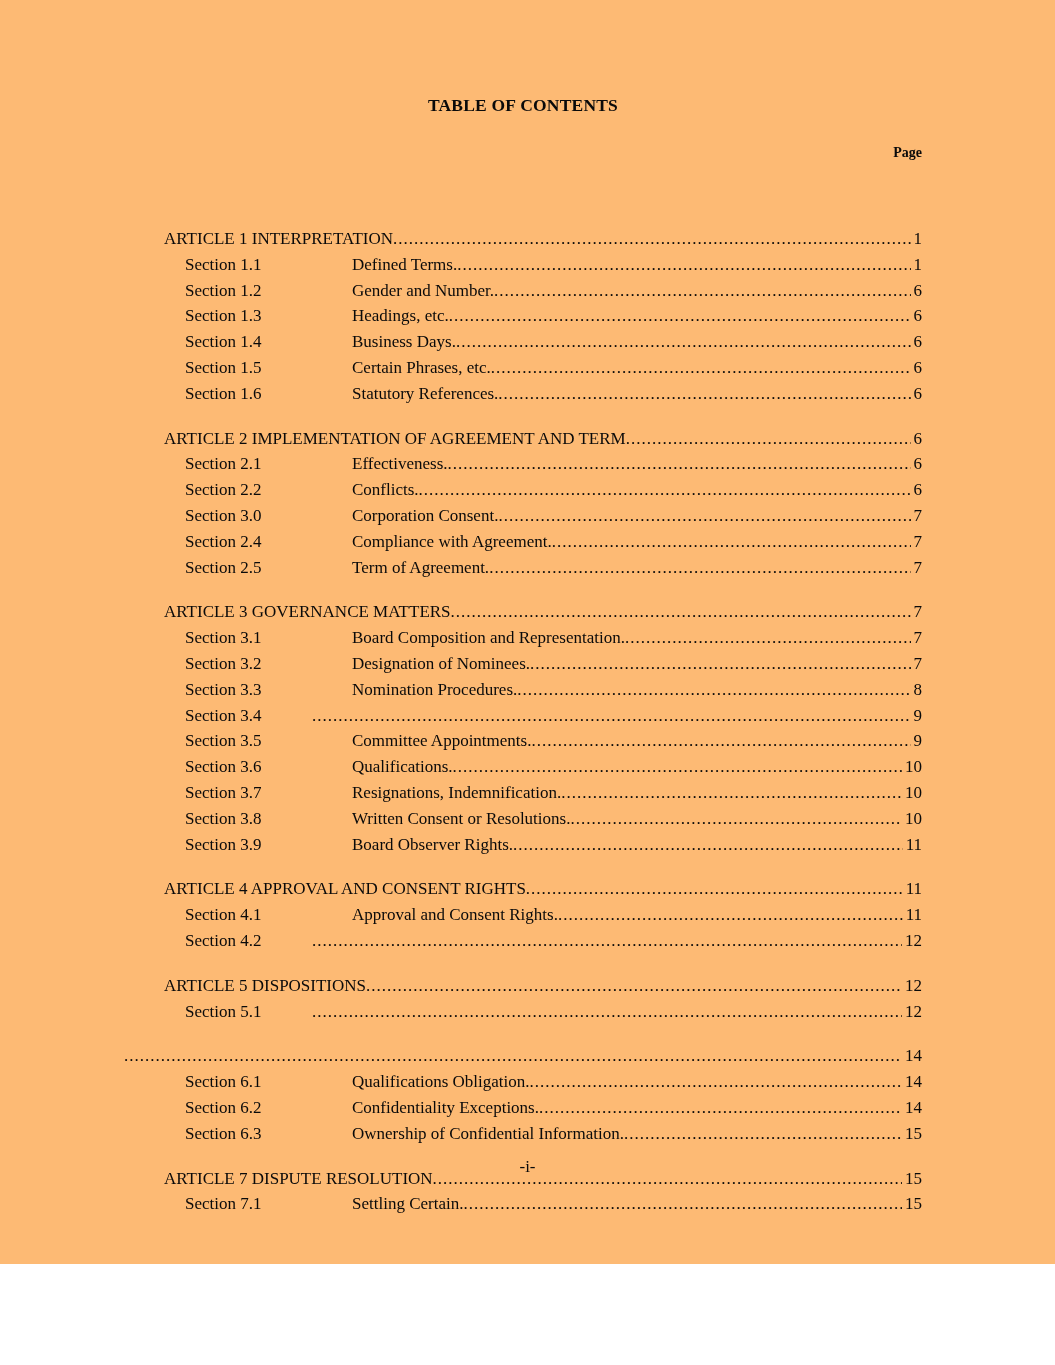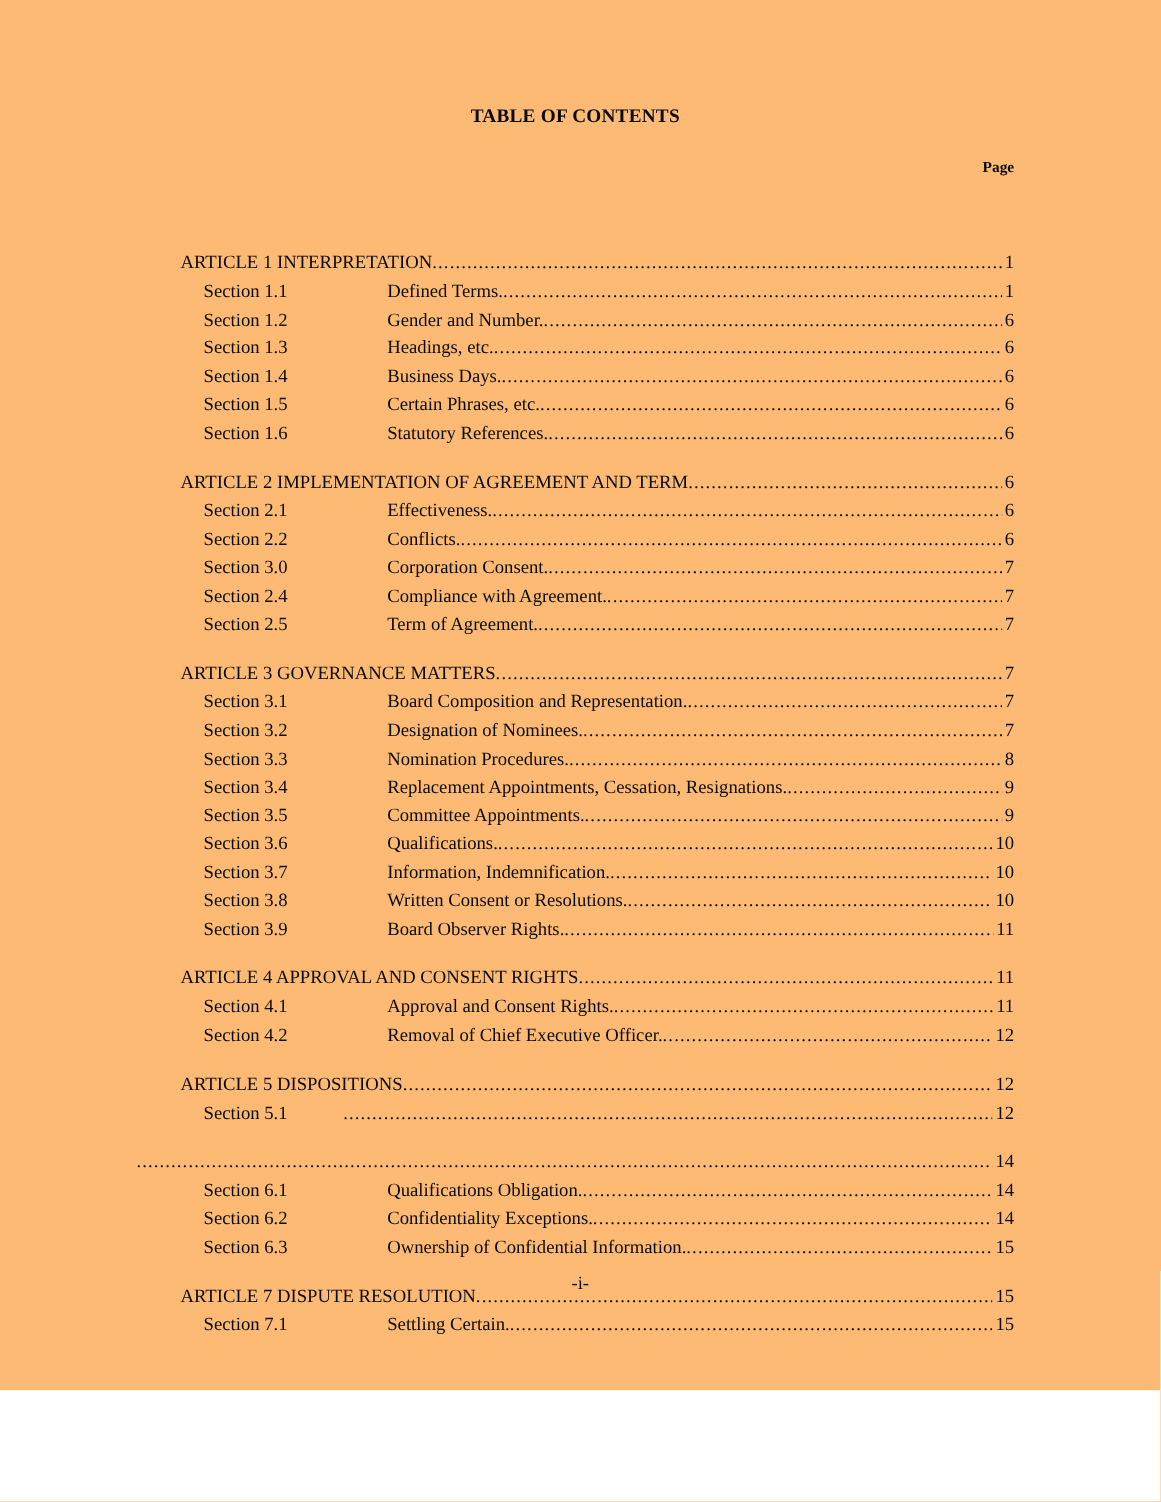--- a/index.html
+++ b/index.html
@@ -182,39 +182,38 @@
     <span class="page-num">7</span>
   </div>
         <div class="toc-row section">
     <span class="sec-num">Section 3.3</span>
     <span class="entry-text">Nomination Procedures.</span>
     <span class="leader"></span>
     <span class="page-num">8</span>
   </div>
         <div class="toc-row section">
     <span class="sec-num">Section 3.4</span>
-    <span class="entry-text">Replacement Appointments, Cessation, Resignations.</span>
     <span class="leader"></span>
     <span class="page-num">9</span>
   </div>
         <div class="toc-row section">
     <span class="sec-num">Section 3.5</span>
     <span class="entry-text">Committee Appointments.</span>
     <span class="leader"></span>
     <span class="page-num">9</span>
   </div>
         <div class="toc-row section">
     <span class="sec-num">Section 3.6</span>
     <span class="entry-text">Qualifications.</span>
     <span class="leader"></span>
     <span class="page-num">10</span>
   </div>
         <div class="toc-row section">
     <span class="sec-num">Section 3.7</span>
-    <span class="entry-text">Information, Indemnification.</span>
+    <span class="entry-text">Resignations, Indemnification.</span>
     <span class="leader"></span>
     <span class="page-num">10</span>
   </div>
         <div class="toc-row section">
     <span class="sec-num">Section 3.8</span>
     <span class="entry-text">Written Consent or Resolutions.</span>
     <span class="leader"></span>
     <span class="page-num">10</span>
   </div>
         <div class="toc-row section">
@@ -231,21 +230,20 @@
     <span class="page-num">11</span>
   </div>
         <div class="toc-row section">
     <span class="sec-num">Section 4.1</span>
     <span class="entry-text">Approval and Consent Rights.</span>
     <span class="leader"></span>
     <span class="page-num">11</span>
   </div>
         <div class="toc-row section">
     <span class="sec-num">Section 4.2</span>
-    <span class="entry-text">Removal of Chief Executive Officer.</span>
     <span class="leader"></span>
     <span class="page-num">12</span>
   </div>
       </div>
       <div class="toc-group">
         <div class="toc-row article">
     <span class="entry-text">ARTICLE 5 DISPOSITIONS</span>
     <span class="leader"></span>
     <span class="page-num">12</span>
   </div>

